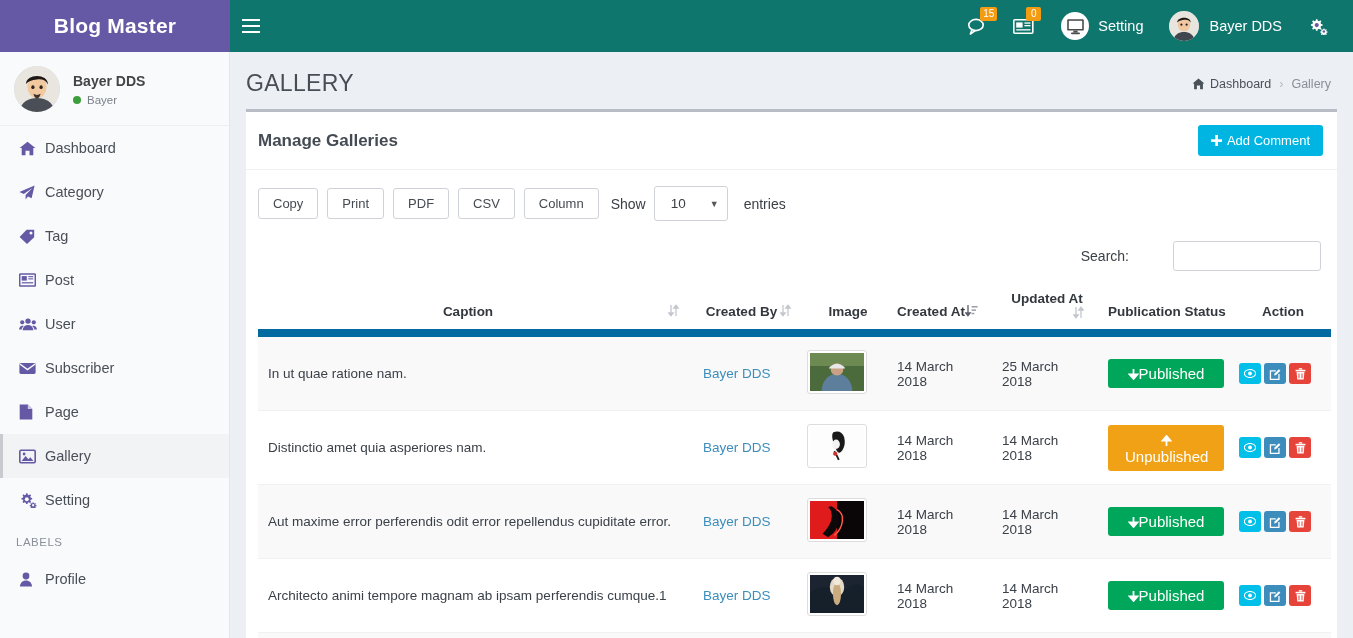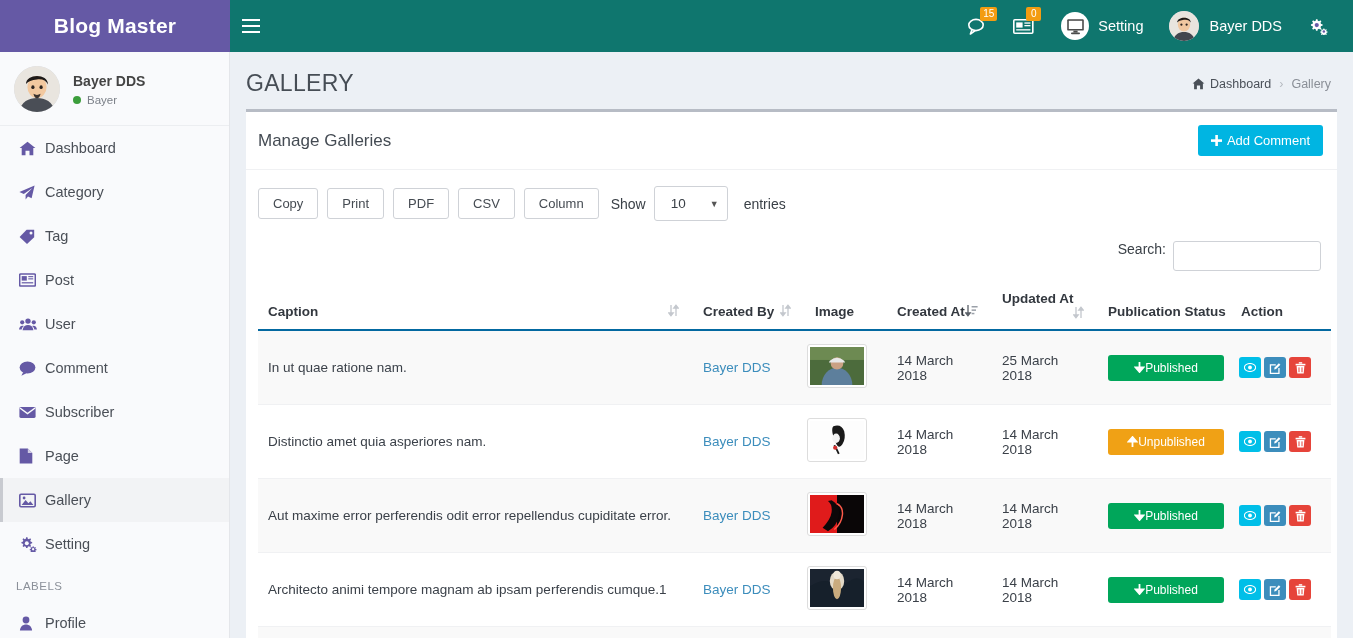--- a/index.html
+++ b/index.html
@@ -91,21 +91,21 @@
   .bc-cur { color: #8a8f97; }
 
   .box {
     margin: 0 16px; background: #fff; border-top: 3px solid #b7bcc5;
     min-height: 530px;
   }
   .box-header {
     display: flex; align-items: center; padding: 13px 14px 13px 12px;
     border-bottom: 1px solid #f0f1f3;
   }
-  .box-title { font-size: 17px; color: #444b53; font-weight: normal; }
+  .box-title { font-size: 17px; color: #444b53; font-weight: bold; }
   .btn-add {
     margin-left: auto; background: #00b5e2; color: #fff; border: none;
     padding: 8px 13px; font-size: 13px; border-radius: 3px; cursor: pointer;
     font-family: inherit; display: inline-flex; align-items: center; gap: 5px;
   }
 
   .box-body { padding: 12px 14px 0 12px; }
   .toolbar-row { display: flex; align-items: center; padding: 4px 0 6px 0; }
   .dt-btn {
     background: #fff; border: 1px solid #cfd2d7; color: #454b52;
@@ -120,51 +120,51 @@
     background-image: linear-gradient(transparent, transparent);
     position: relative; width: 74px;
   }
   .select-wrap { position: relative; display: inline-block; }
   .select-caret {
     position: absolute; right: 9px; top: 50%; transform: translateY(-50%);
     pointer-events: none; color: #555; font-size: 9px;
   }
   .entries-label { font-size: 14px; color: #3a4047; margin-left: 16px; }
 
-  .search-row { display: flex; justify-content: flex-end; padding: 14px 2px 12px 0; }
+  .search-row { display: flex; justify-content: flex-end; align-items: center; padding: 14px 2px 12px 0; gap: 37px; }
   .search-label { font-size: 14px; color: #3a4047; margin-right: 7px; }
   .search-input {
     border: 1px solid #cfd2d7; border-radius: 3px; height: 30px; width: 148px;
     font-family: inherit; font-size: 13px; padding: 0 7px; color: #333;
   }
 
   
   table { width: 100%; border-collapse: collapse; table-layout: fixed; }
   thead th {
-    text-align: left; font-size: 13.5px; color: #33383f; font-weight: bold;
-    padding: 8px 6px 10px 10px; border-bottom: 2px solid #0369a1;
+    text-align: center; font-size: 13.5px; color: #33383f; font-weight: bold;
+    padding: 8px 6px 10px 10px; border-bottom: 8px solid #0369a1;
     vertical-align: bottom; white-space: nowrap;
   }
   .sort-ico { float: right; margin-right: 8px; color: #c3c7cd; font-size: 12px; letter-spacing: -1px; }
   .sort-ico.active { color: #6a7079; }
   tbody td {
     font-size: 13.5px; color: #3b4149; padding: 13px 6px 13px 10px;
     border-bottom: 1px solid #f0f1f3; vertical-align: middle;
   }
   tbody tr.odd { background: #f9f9f9; }
   .author-link { color: #3c8dbc; text-decoration: none; cursor: pointer; }
   .thumb-cell { padding-left: 2px; }
   .thumb {
     width: 60px; height: 44px; border: 1px solid #ddd; border-radius: 3px;
     background: #fff; padding: 2px; display: inline-block;
   }
   .thumb-inner { width: 100%; height: 100%; border-radius: 1px; }
   .status-badge {
     display: block; width: 116px; text-align: center; color: #fff;
-    font-size: 12px; padding: 6px 17px; border-radius: 3px; cursor: pointer;
+    font-size: 15px; padding: 6px 17px; border-radius: 3px; cursor: pointer;
     font-family: inherit; border: none;
   }
   .status-badge.published { background: #00a65a; }
   .status-badge.unpublished { background: #f0a115; }
   .act-cell { white-space: nowrap; padding-left: 8px; }
   .act-btn {
     display: inline-flex; align-items: center; justify-content: center;
     width: 22px; height: 21px; border-radius: 3px; margin-right: 3px;
     color: #fff; font-size: 11px; border: none; cursor: pointer;
     vertical-align: middle;
@@ -325,29 +325,20 @@
               <circle cx="14.8" cy="5.3" r="2.1" fill="#6559a5"></circle>
               <path d="M3.6 13.3 C3.9 9.9 6.1 8 9 8 C11.9 8 14.1 9.9 14.4 13.3Z" fill="#6559a5"></path>
               <path d="M0 12.6 C0.3 10.1 1.5 8.8 3.4 8.8 C4 8.8 4.5 8.9 4.9 9.1 C3.6 10 2.9 11.2 2.7 12.6Z" fill="#6559a5"></path>
               <path d="M18 12.6 C17.7 10.1 16.5 8.8 14.6 8.8 C14 8.8 13.5 8.9 13.1 9.1 C14.4 10 15.1 11.2 15.3 12.6Z" fill="#6559a5"></path>
             </svg>
           </span>
           <span class="menu-label">User</span>
         </li>
         <li class="menu-item">
           <span class="menu-icon">
-            <svg width="17" height="15" viewBox="0 0 17 15">
-              <ellipse cx="8.5" cy="6.6" rx="7.9" ry="6" fill="#6559a5"></ellipse>
-              <path d="M4.2 11 L2.4 14.8 L7.4 12.2Z" fill="#6559a5"></path>
-            </svg>
-          </span>
-          <span class="menu-label">Comment</span>
-        </li>
-        <li class="menu-item">
-          <span class="menu-icon">
             <svg width="17" height="13" viewBox="0 0 17 13">
               <rect x="0.4" y="1" width="16.2" height="11" rx="1.4" fill="#6559a5"></rect>
               <path d="M0.9 2 L8.5 7.6 L16.1 2" fill="none" stroke="#f9fafc" stroke-width="1.5"></path>
             </svg>
           </span>
           <span class="menu-label">Subscriber</span>
         </li>
         <li class="menu-item">
           <span class="menu-icon">
             <svg width="14" height="16" viewBox="0 0 14 16">

